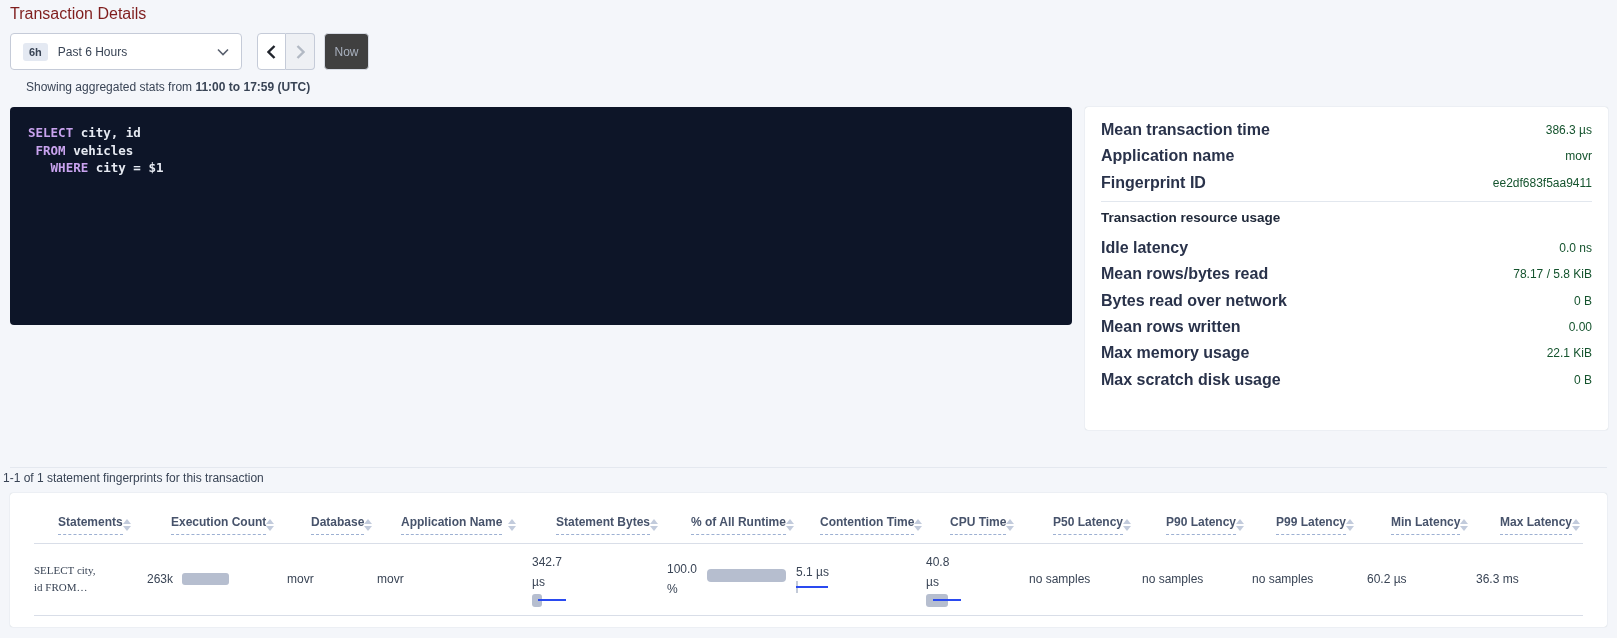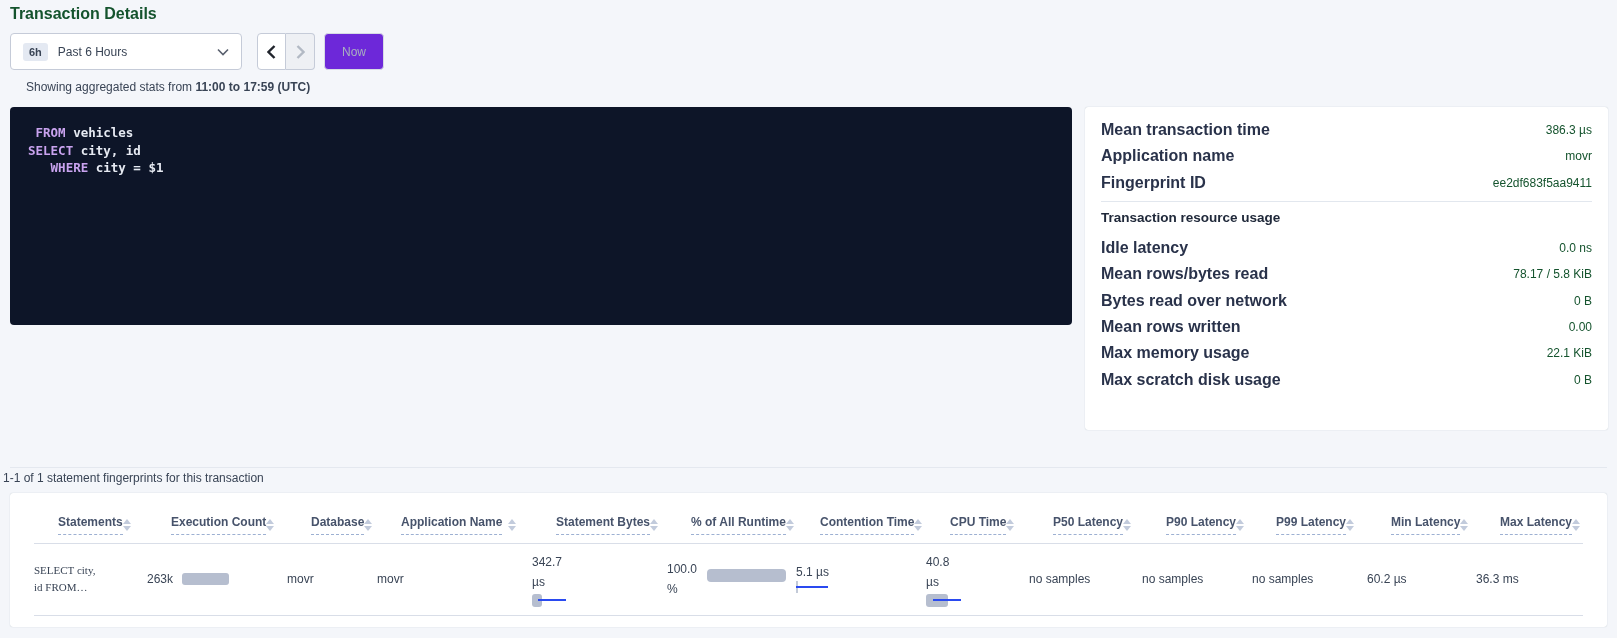--- a/index.html
+++ b/index.html
@@ -1,35 +1,35 @@
 <!DOCTYPE html>
 <html><head>
 <meta charset="utf-8">
 <style>
   * { margin:0; padding:0; box-sizing:border-box; }
   body { font-family:"Liberation Sans", sans-serif; }
   .page { position:relative; width:1617px; height:638px; background:#f4f6fa; overflow:hidden; color:#394455; }
 
   
-  .page-title { position:absolute; left:10px; top:5px; font-size:16px; font-weight:700; color:#14532d; }
+  .page-title { position:absolute; left:10px; top:5px; font-size:16px; font-weight:400; color:#7f1d1d; }
 
   
   .timepicker { position:absolute; left:10px; top:33px; height:37px; display:flex; align-items:stretch; }
   .time-dropdown { width:232px; background:#fff; border:1px solid #c5cbd8; border-radius:4px;
     display:flex; align-items:center; padding:0 12px; cursor:pointer; }
   .time-badge { background:#e4e9f2; color:#394455; font-size:11px; font-weight:700;
     border-radius:3px; padding:3px 6px; margin-right:10px; }
   .time-label { font-size:12px; color:#394455; flex:1; }
   .nav-group { display:flex; margin-left:15px; }
   .nav-btn { width:29px; height:37px; display:flex; align-items:center; justify-content:center;
     border:1px solid #c5cbd8; background:#fff; cursor:pointer; }
   .nav-btn.prev { border-radius:4px 0 0 4px; }
   .nav-btn.next { border-radius:0 4px 4px 0; border-left:none; background:#eef0f4; cursor:default; }
-  .now-btn { margin-left:9px; width:60px; height:37px; border:1px solid #d7dbe4; border-radius:4px;
-    background:#6d28d9; color:#a9b1bf; font-size:12px; display:flex; align-items:center; justify-content:center; }
+  .now-btn { margin-left:9px; width:45px; height:37px; border:1px solid #d7dbe4; border-radius:4px;
+    background:#404040; color:#a9b1bf; font-size:12px; display:flex; align-items:center; justify-content:center; }
 
   .stats-line { position:absolute; left:26px; top:80px; font-size:12px; color:#394455; }
   .stats-line b { font-weight:700; }
 
   
   .sql-box { position:absolute; left:10px; top:107px; width:1062px; height:218px;
     background:#0d1528; border-radius:4px; padding:17px 18px;
     font-family:"DejaVu Sans Mono", monospace; font-size:12.5px; line-height:17.5px; }
   .sql-line { white-space:pre; color:#e6eaf2; font-weight:700; }
   .sql-kw { color:#c9a3ef; font-weight:700; }
@@ -97,22 +97,22 @@
             <polyline points="1.5,1 7.5,7 1.5,13" fill="none" stroke="#b2b9c4" stroke-width="2.4"></polyline>
           </svg>
       </div>
     </div>
     <div class="now-btn">Now</div>
   </div>
 
   <p class="stats-line"><span>Showing aggregated stats from </span><b>11:00 to 17:59 (UTC)</b></p>
 
   <div class="sql-box">
+    <div class="sql-line"><span></span><span class="sql-kw">SELECT</span><span> city, id</span></div>
     <div class="sql-line"><span> </span><span class="sql-kw">FROM</span><span> vehicles</span></div>
-    <div class="sql-line"><span></span><span class="sql-kw">SELECT</span><span> city, id</span></div>
     <div class="sql-line"><span>   </span><span class="sql-kw">WHERE</span><span> city = $1</span></div>
   </div>
 
   <div class="info-card">
     <div class="info-row">
       <span class="info-label">Mean transaction time</span>
       <span class="info-value">386.3 µs</span>
     </div>
     <div class="info-row">
       <span class="info-label">Application name</span>

